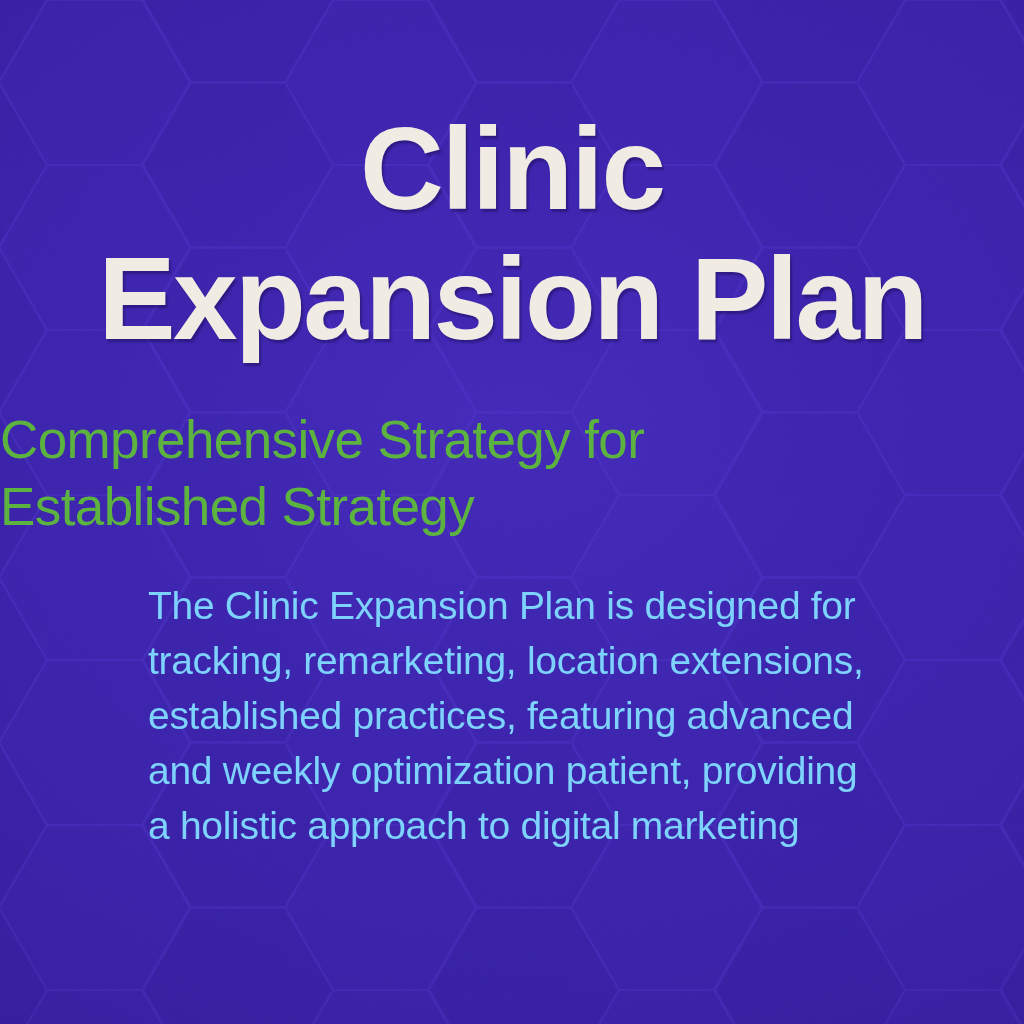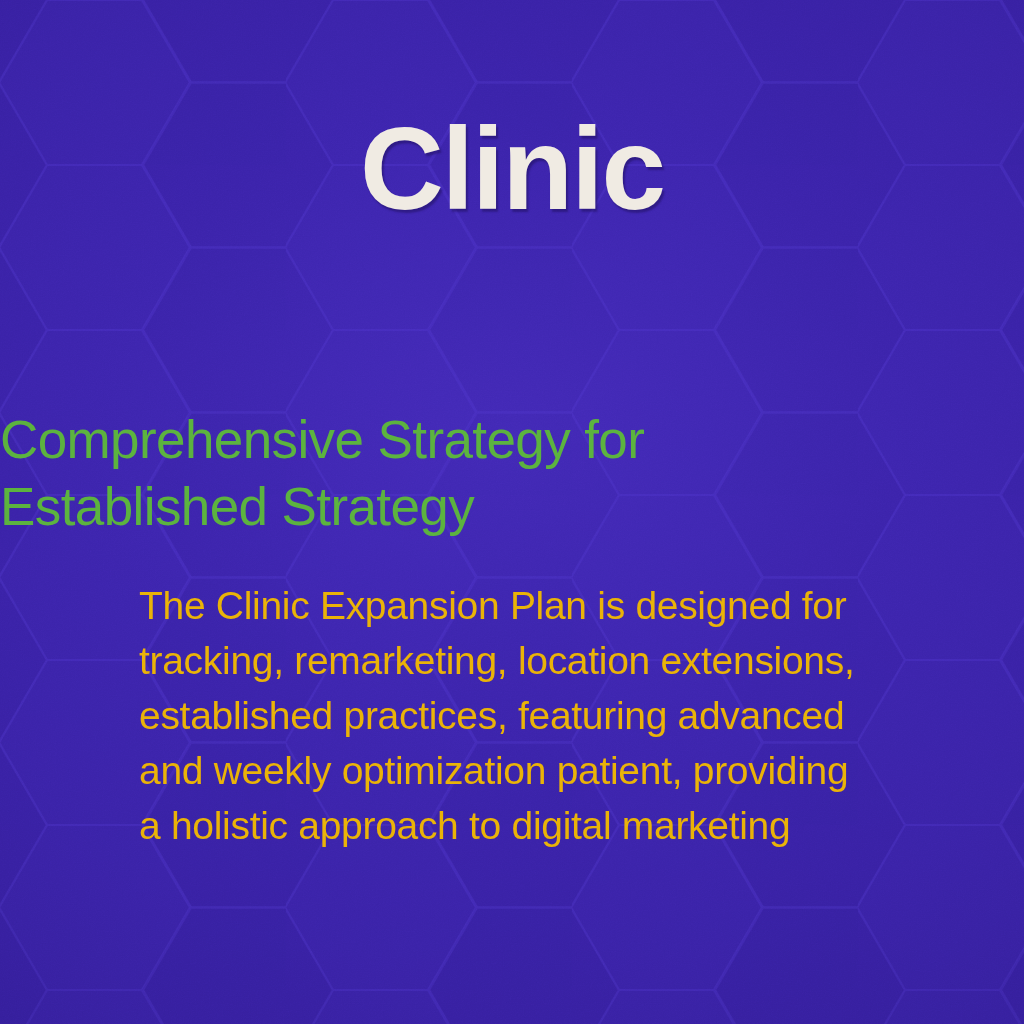--- a/index.html
+++ b/index.html
@@ -101,26 +101,27 @@
 
   .body-block {
     position: absolute;
     top: 578px;
     left: 139px;
     width: 760px;
   }
 
   .body-line {
     display: block;
-    color: #eab308;
+    color: #7dd3fc;
     font-size: 39px;
     font-weight: normal;
     line-height: 55px;
     letter-spacing: -0.3px;
     white-space: nowrap;
+    margin-left: 9px;
   }
 </style>
 </head>
 <body>
 
 <div id="poster">
 
   <svg id="hex-pattern" viewBox="0 0 1024 1024" preserveAspectRatio="none" aria-hidden="true">
     <defs>
       <pattern id="hexTile" width="286" height="165" patternUnits="userSpaceOnUse">
@@ -150,20 +151,21 @@
         <feColorMatrix type="saturate" values="0"></feColorMatrix>
       </filter>
     </defs>
     <rect width="1024" height="1024" filter="url(#grain)" opacity="0.40"></rect>
   </svg>
 
   <div id="content">
 
     <div class="title-block">
       <span class="title-line line1">Clinic</span>
+      <span class="title-line line2">Expansion Plan</span>
     </div>
 
     <div class="subtitle-block">
       <span class="subtitle-line">Comprehensive Strategy for</span>
       <span class="subtitle-line">Established Strategy</span>
     </div>
 
     <div class="body-block">
       <span class="body-line">The Clinic Expansion Plan is designed for</span>
       <span class="body-line">tracking, remarketing, location extensions,</span>

